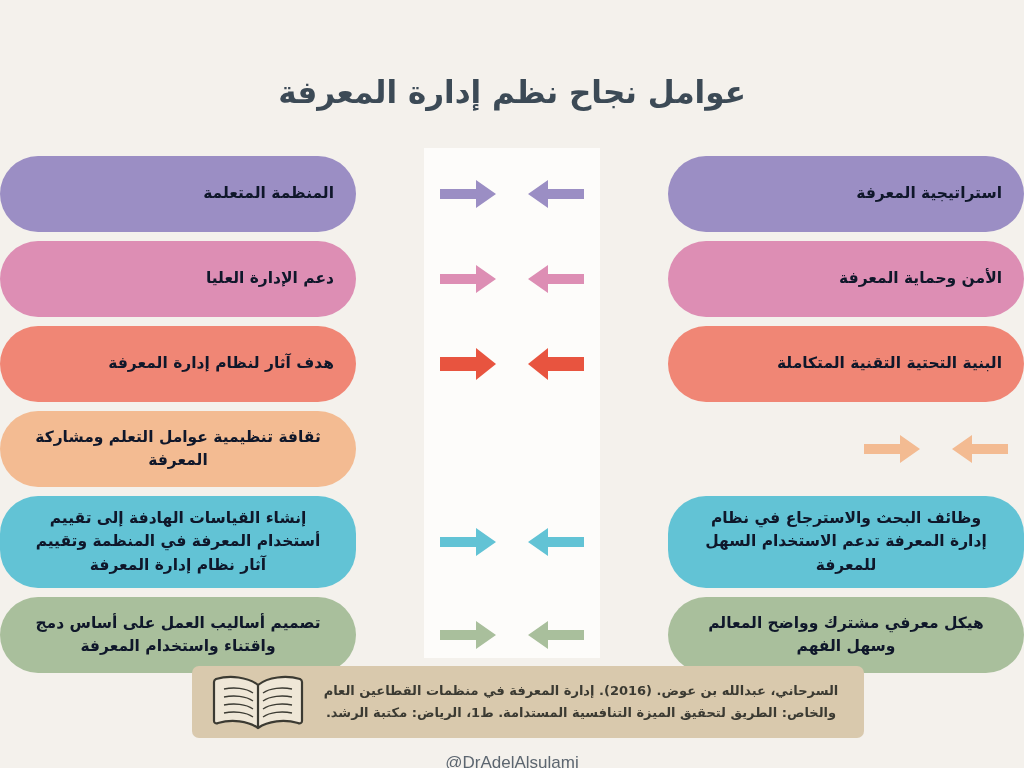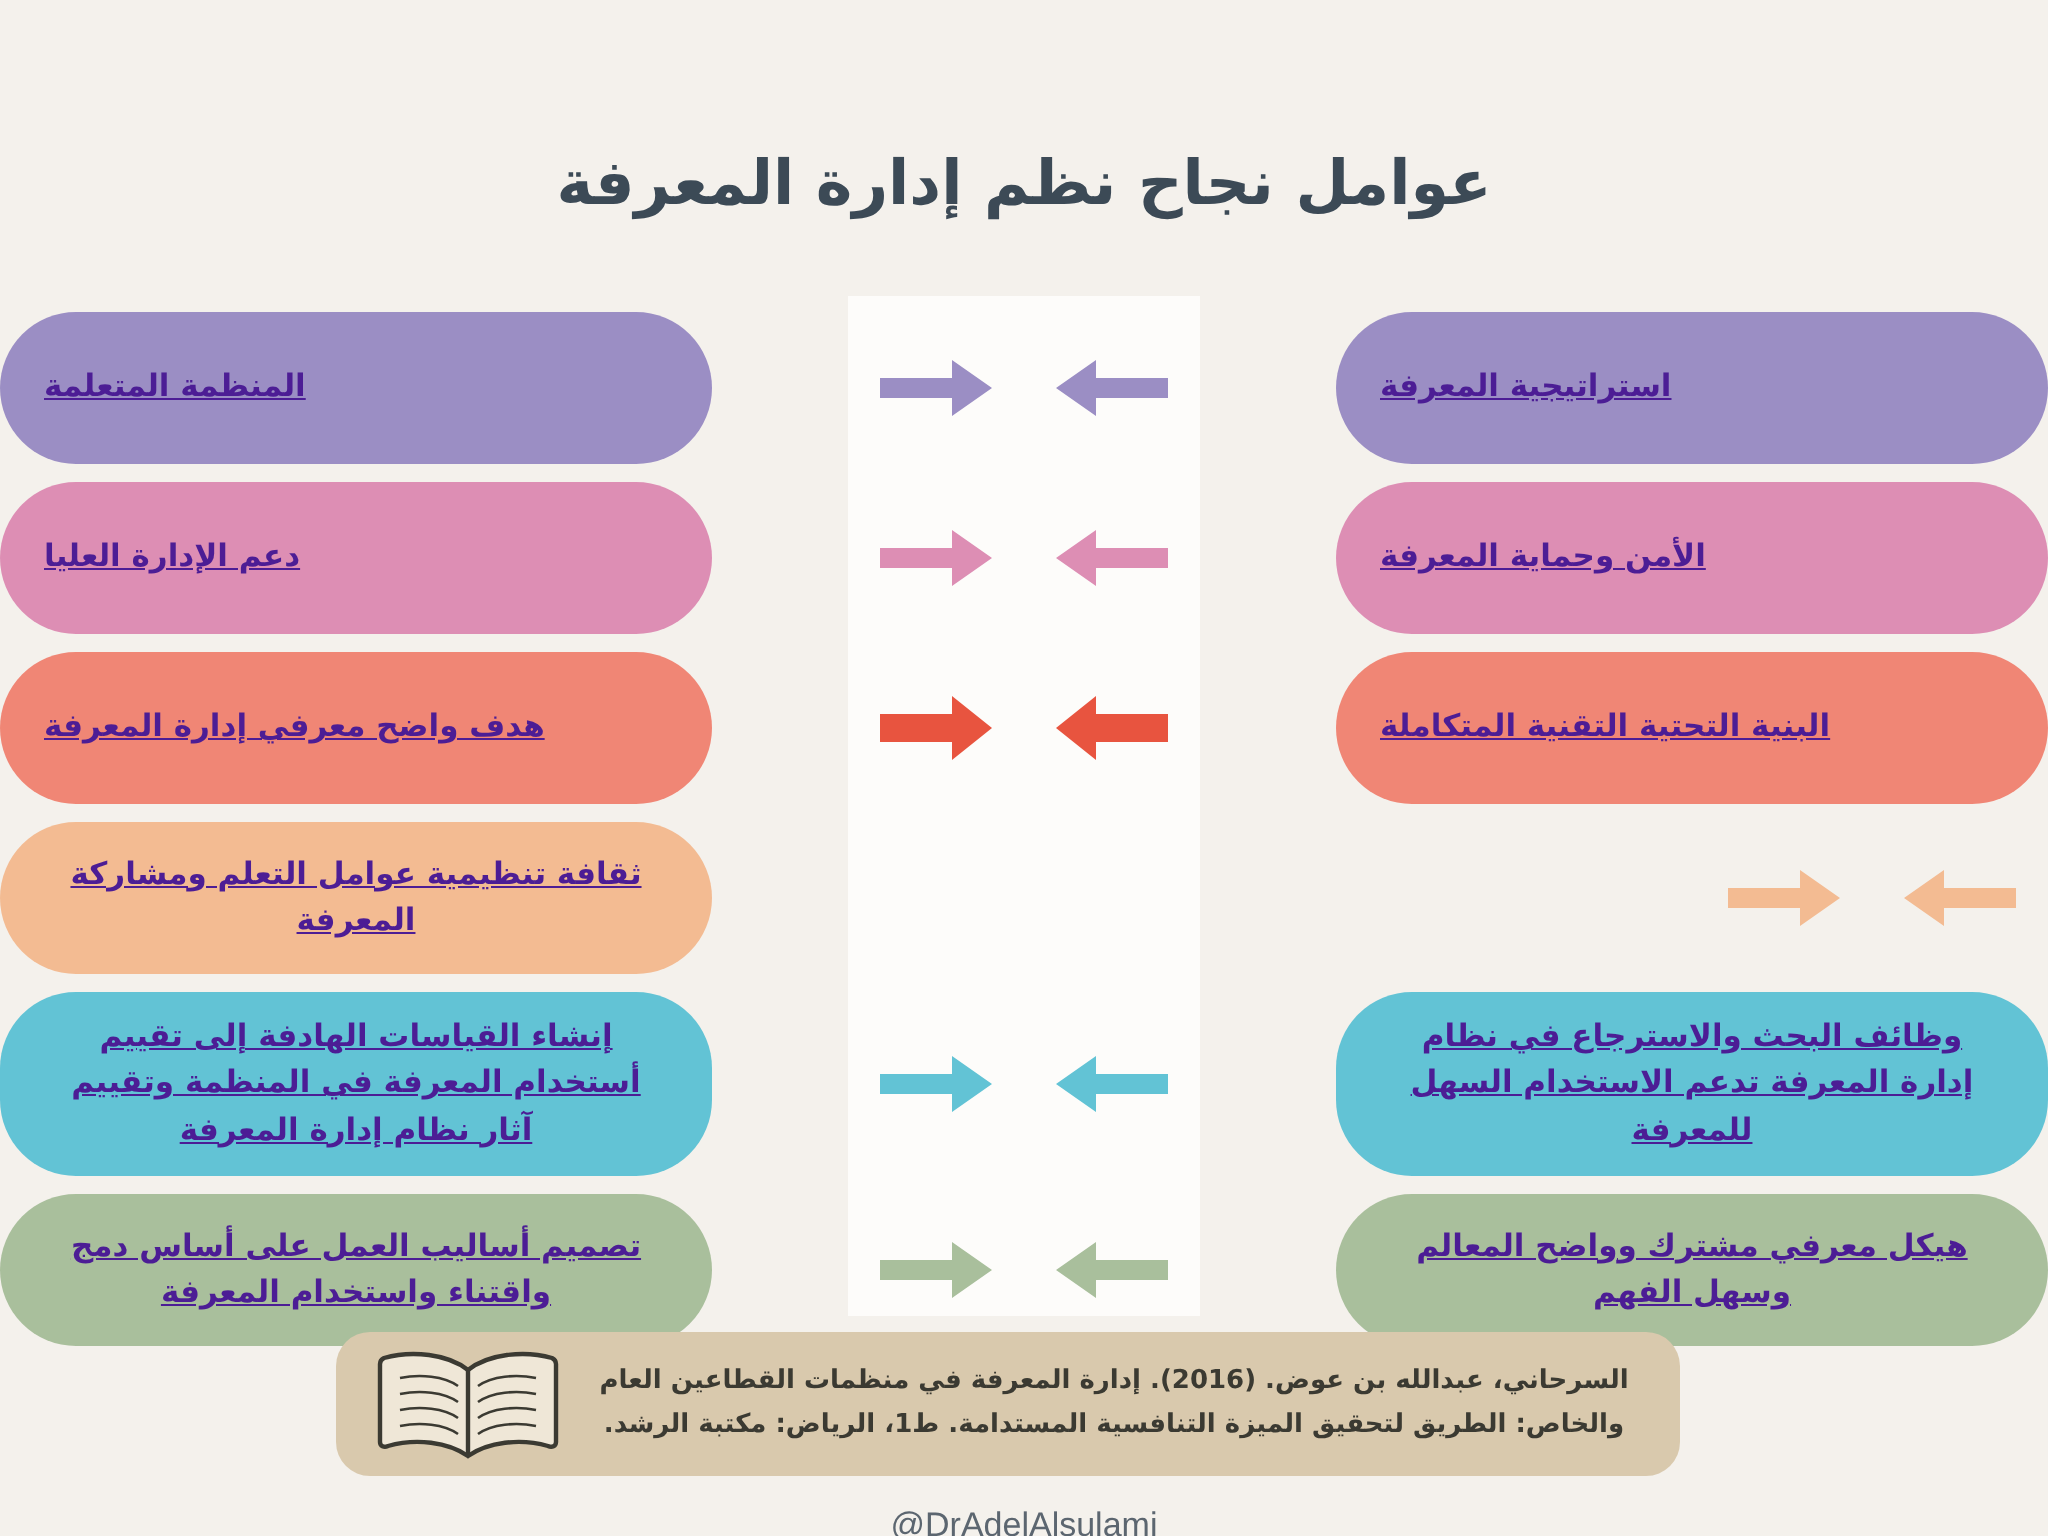--- a/index.html
+++ b/index.html
@@ -57,28 +57,27 @@
     margin-bottom: 9px;
     height: 76px;
   }
   .pill {
     width: 356px;
     height: 100%;
     border-radius: 38px;
     box-sizing: border-box;
     display: flex;
     align-items: center;
-    justify-content: flex-end;
+    justify-content: flex-start;
     text-align: center;
     padding: 6px 22px;
     font-size: 15.5px;
     font-weight: bold;
-    color: #4c1d95;
+    color: #0f172a;
     line-height: 1.5;
-    text-decoration: underline;
   }
   .pill.right { margin-right: 66px; }
   .pill.left  { margin-left: 66px; }
 
   .arrows {
     width: 176px;
     height: 100%;
     display: flex;
     align-items: center;
     justify-content: space-between;
@@ -86,26 +85,26 @@
     box-sizing: border-box;
   }
   .arrow {
     width: 58px;
     height: 34px;
     display: block;
   }
   
   .ref-box {
     position: absolute;
-    left: 168px;
+    left: 192px;
     top: 640px;
     width: 672px;
     height: 72px;
     background: #d9c9ad;
-    border-radius: 17px;
+    border-radius: 7px;
     display: flex;
     flex-direction: row-reverse;
     align-items: center;
     padding: 0 18px;
     box-sizing: border-box;
   }
   .ref-text {
     flex: 1;
     text-align: center;
     font-size: 13px;
@@ -171,21 +170,21 @@
           <path d="M0 12 H36 V3 L56 17 L36 31 V22 H0 Z" fill="#dd8eb4"></path>
         </svg>
       </div>
       <div class="pill left" style="background:#dd8eb4">
         <span>الأمن وحماية المعرفة</span>
       </div>
     </div>
 
     <div class="row">
       <div class="pill right" style="background:#f08675">
-        <span>هدف واضح معرفي إدارة المعرفة</span>
+        <span>هدف آثار لنظام إدارة المعرفة</span>
       </div>
       <div class="arrows">
         <svg class="arrow" viewBox="0 0 58 34">
           <path d="M58 10 H22 V1 L2 17 L22 33 V24 H58 Z" fill="#e8543f"></path>
         </svg>
         <svg class="arrow" viewBox="0 0 58 34">
           <path d="M0 10 H36 V1 L56 17 L36 33 V24 H0 Z" fill="#e8543f"></path>
         </svg>
       </div>
       <div class="pill left" style="background:#f08675">

